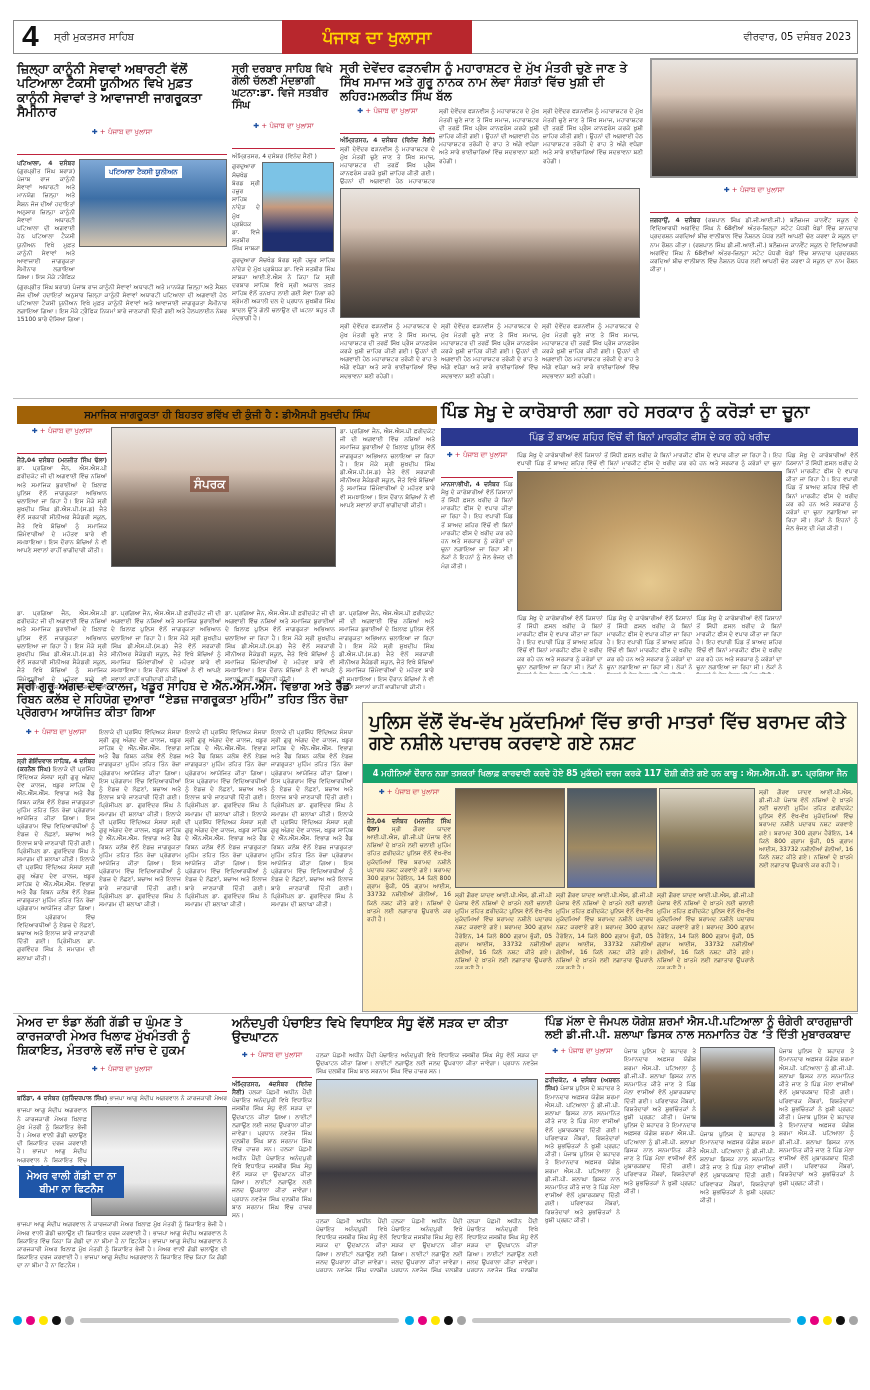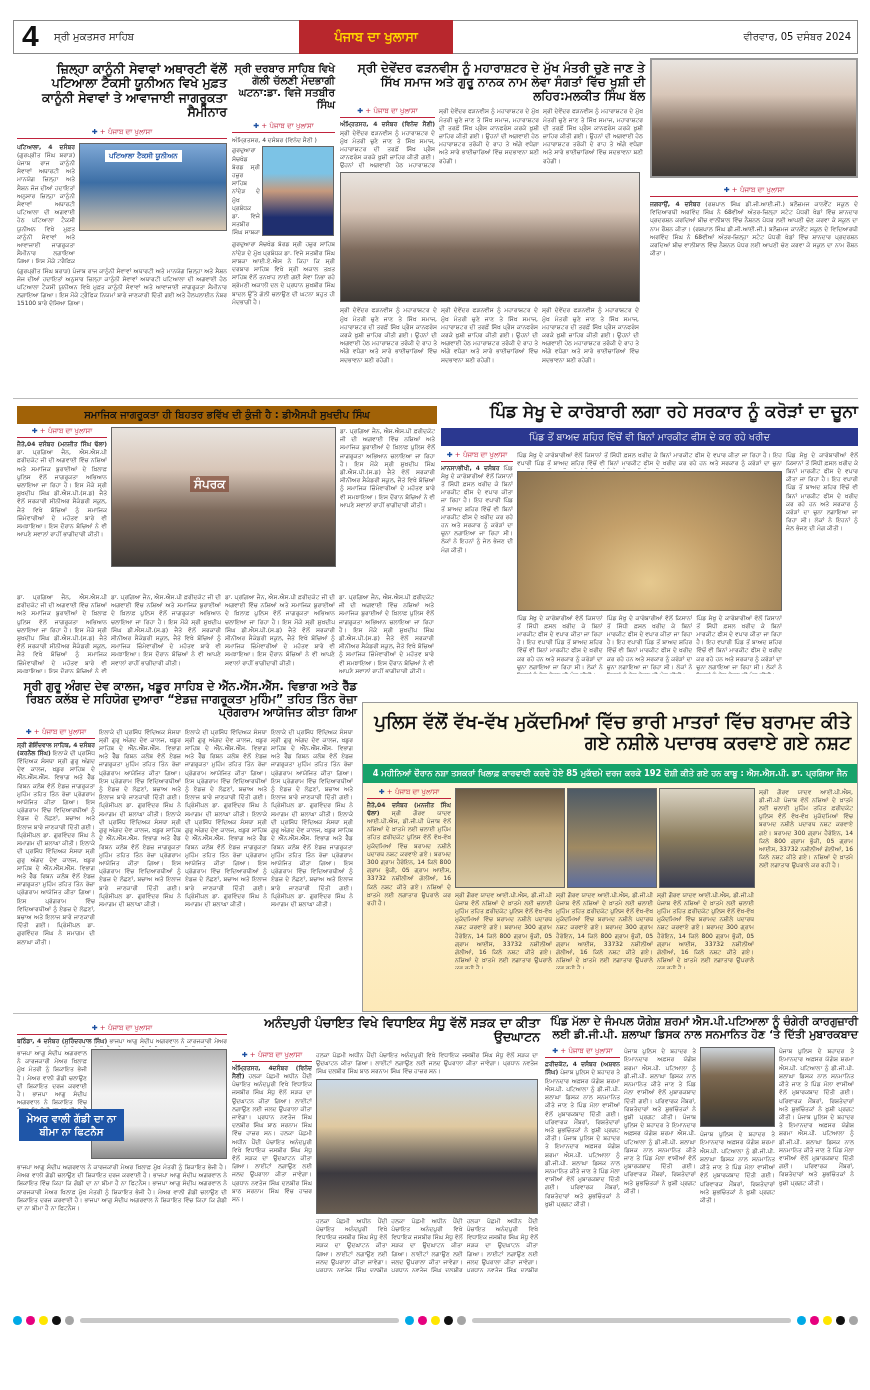--- a/index.html
+++ b/index.html
@@ -1,24 +1,24 @@
 <!DOCTYPE html>
 <html><head>
 <meta charset="utf-8">
 <style>
   * { box-sizing: border-box; margin: 0; padding: 0; }
   body { width: 870px; height: 1390px; background: #fff; font-family: "DejaVu Sans", sans-serif; color: #111; position: relative; overflow: hidden; }
   .abs { position: absolute; }
   .masthead { left: 13px; top: 20px; width: 845px; height: 34px; border: 1px solid #888; background: #fff; }
   .page-num { left: 8px; top: -2px; font-family: "Liberation Sans", sans-serif; font-size: 30px; font-weight: bold; }
   .city { left: 40px; top: 10px; font-size: 10px; }
-  .paper-title { left: 285px; top: -1px; width: 154px; height: 34px; background: #b8272d; color: #ffd400; font-size: 13px; font-weight: bold; text-align: center; line-height: 34px; }
+  .paper-title { left: 268px; top: -1px; width: 190px; height: 34px; background: #b8272d; color: #ffd400; font-size: 17px; font-weight: bold; text-align: center; line-height: 34px; }
   .date { right: 6px; top: 10px; font-size: 10px; }
-  .headline { font-family: "DejaVu Sans", sans-serif; font-weight: bold; color: #111; text-align: right; line-height: 1.15; }
-  .byline { font-size: 7px; color: #c0233d; text-align: center; border-bottom: 1.5px solid #c0233d; padding-bottom: 2px; }
+  .headline { font-family: "DejaVu Sans", sans-serif; font-weight: bold; color: #111; text-align: left; line-height: 1.15; }
+  .byline { font-size: 7px; color: #c0233d; text-align: center; border-bottom: 1.5px solid #c0233d; padding-bottom: 18px; }
   .byline .plus { color: #1b4fa0; }
   .body-text { font-size: 6px; line-height: 8.2px; color: #333; text-align: justify; overflow: hidden; }
   .photo { background: linear-gradient(135deg, #8a8276 0%, #c9b89b 40%, #6b6357 100%); border: 1px solid #666; }
   .photo.people { background: linear-gradient(180deg, #e9e4df 0%, #d8c6b8 30%, #7d6a5c 60%, #3f3a36 100%); padding-left: 46px; }
   .photo.blue { background: linear-gradient(180deg, #7fa8d6 0%, #3c6ea5 45%, #d8c7b0 100%); }
   .photo.grain { background: radial-gradient(ellipse at 50% 80%, #e6c98f 0%, #c4a06a 40%, #8a7250 100%); }
   .photo.car { background: linear-gradient(180deg, #b5b5b5 0%, #f2f2f2 40%, #e9e9e9 70%, #8c8c8c 100%); }
   .photo.police { background: linear-gradient(180deg, #6b5a45 0%, #b49a6e 40%, #d9c9a3 100%); }
   .orange-band { background: #a16207; color: #111; font-weight: bold; text-align: center; }
   .navy-band { background: #2b3890; color: #fff; text-align: center; font-weight: normal; }
@@ -30,21 +30,21 @@
   .dot { width: 9px; height: 9px; border-radius: 50%; }
   .bar { height: 5px; background: #c8c8c8; border-radius: 3px; }
 </style>
 </head>
 <body>
 
 <div class="abs masthead">
   <div class="abs page-num">4</div>
   <div class="abs city">ਸ੍ਰੀ ਮੁਕਤਸਰ ਸਾਹਿਬ</div>
   <div class="abs paper-title">ਪੰਜਾਬ ਦਾ ਖੁਲਾਸਾ</div>
-  <div class="abs date">ਵੀਰਵਾਰ, 05 ਦਸੰਬਰ 2024</div>
+  <div class="abs date">ਵੀਰਵਾਰ, 05 ਦਸੰਬਰ 2023</div>
 </div>
 
 <div class="abs" style="left:17px;top:62px;width:210px;height:348px;">
   <div class="headline" style="font-size:12.5px;">ਜ਼ਿਲ੍ਹਾ ਕਾਨੂੰਨੀ ਸੇਵਾਵਾਂ ਅਥਾਰਟੀ ਵੱਲੋਂ ਪਟਿਆਲਾ ਟੈਕਸੀ ਯੂਨੀਅਨ ਵਿਖੇ ਮੁਫ਼ਤ ਕਾਨੂੰਨੀ ਸੇਵਾਵਾਂ ਤੇ ਆਵਾਜਾਈ ਜਾਗਰੂਕਤਾ ਸੈਮੀਨਾਰ</div>
   <div class="byline" style="margin-top:8px;"><span class="plus">✚</span> <span>+ ਪੰਜਾਬ ਦਾ ਖੁਲਾਸਾ</span></div>
   <div style="display:flex;gap:4px;margin-top:4px;">
     <div class="body-text" style="width:58px;height:120px;">
       <b>ਪਟਿਆਲਾ, 4 ਦਸੰਬਰ</b>
       <span>(ਗੁਰਪ੍ਰੀਤ ਸਿੰਘ ਬਰਾੜ) ਪੰਜਾਬ ਰਾਜ ਕਾਨੂੰਨੀ ਸੇਵਾਵਾਂ ਅਥਾਰਟੀ ਅਤੇ ਮਾਨਯੋਗ ਜ਼ਿਲ੍ਹਾ ਅਤੇ ਸੈਸ਼ਨ ਜੱਜ ਦੀਆਂ ਹਦਾਇਤਾਂ ਅਨੁਸਾਰ ਜ਼ਿਲ੍ਹਾ ਕਾਨੂੰਨੀ ਸੇਵਾਵਾਂ ਅਥਾਰਟੀ ਪਟਿਆਲਾ ਦੀ ਅਗਵਾਈ ਹੇਠ ਪਟਿਆਲਾ ਟੈਕਸੀ ਯੂਨੀਅਨ ਵਿਖੇ ਮੁਫ਼ਤ ਕਾਨੂੰਨੀ ਸੇਵਾਵਾਂ ਅਤੇ ਆਵਾਜਾਈ ਜਾਗਰੂਕਤਾ ਸੈਮੀਨਾਰ ਲਗਾਇਆ ਗਿਆ। ਇਸ ਮੌਕੇ ਟ੍ਰੈਫਿਕ ਨਿਯਮਾਂ ਬਾਰੇ ਜਾਣਕਾਰੀ ਦਿੱਤੀ ਗਈ ਅਤੇ ਹੈਲਪਲਾਈਨ ਨੰਬਰ 15100 ਬਾਰੇ ਦੱਸਿਆ ਗਿਆ।</span>
     </div>
@@ -141,21 +141,21 @@
       <div class="body-text" style="height:240px;margin-top:2px;"><b>ਸ੍ਰੀ ਗੋਇੰਦਵਾਲ ਸਾਹਿਬ, 4 ਦਸੰਬਰ (ਕਰਨੈਲ ਸਿੰਘ)</b> <span>ਇਲਾਕੇ ਦੀ ਪ੍ਰਸਿੱਧ ਵਿੱਦਿਅਕ ਸੰਸਥਾ ਸ੍ਰੀ ਗੁਰੂ ਅੰਗਦ ਦੇਵ ਕਾਲਜ, ਖਡੂਰ ਸਾਹਿਬ ਦੇ ਐੱਨ.ਐੱਸ.ਐੱਸ. ਵਿਭਾਗ ਅਤੇ ਰੈੱਡ ਰਿਬਨ ਕਲੱਬ ਵੱਲੋਂ ਏਡਜ਼ ਜਾਗਰੂਕਤਾ ਮੁਹਿੰਮ ਤਹਿਤ ਤਿੰਨ ਰੋਜ਼ਾ ਪ੍ਰੋਗਰਾਮ ਆਯੋਜਿਤ ਕੀਤਾ ਗਿਆ। ਇਸ ਪ੍ਰੋਗਰਾਮ ਵਿੱਚ ਵਿਦਿਆਰਥੀਆਂ ਨੂੰ ਏਡਜ਼ ਦੇ ਲੱਛਣਾਂ, ਬਚਾਅ ਅਤੇ ਇਲਾਜ ਬਾਰੇ ਜਾਣਕਾਰੀ ਦਿੱਤੀ ਗਈ। ਪ੍ਰਿੰਸੀਪਲ ਡਾ. ਗੁਰਵਿੰਦਰ ਸਿੰਘ ਨੇ ਸਮਾਗਮ ਦੀ ਸ਼ਲਾਘਾ ਕੀਤੀ।</span> <span>ਇਲਾਕੇ ਦੀ ਪ੍ਰਸਿੱਧ ਵਿੱਦਿਅਕ ਸੰਸਥਾ ਸ੍ਰੀ ਗੁਰੂ ਅੰਗਦ ਦੇਵ ਕਾਲਜ, ਖਡੂਰ ਸਾਹਿਬ ਦੇ ਐੱਨ.ਐੱਸ.ਐੱਸ. ਵਿਭਾਗ ਅਤੇ ਰੈੱਡ ਰਿਬਨ ਕਲੱਬ ਵੱਲੋਂ ਏਡਜ਼ ਜਾਗਰੂਕਤਾ ਮੁਹਿੰਮ ਤਹਿਤ ਤਿੰਨ ਰੋਜ਼ਾ ਪ੍ਰੋਗਰਾਮ ਆਯੋਜਿਤ ਕੀਤਾ ਗਿਆ। ਇਸ ਪ੍ਰੋਗਰਾਮ ਵਿੱਚ ਵਿਦਿਆਰਥੀਆਂ ਨੂੰ ਏਡਜ਼ ਦੇ ਲੱਛਣਾਂ, ਬਚਾਅ ਅਤੇ ਇਲਾਜ ਬਾਰੇ ਜਾਣਕਾਰੀ ਦਿੱਤੀ ਗਈ। ਪ੍ਰਿੰਸੀਪਲ ਡਾ. ਗੁਰਵਿੰਦਰ ਸਿੰਘ ਨੇ ਸਮਾਗਮ ਦੀ ਸ਼ਲਾਘਾ ਕੀਤੀ।</span></div>
     </div>
     <div class="body-text" style="width:82px;height:262px;"><span>ਇਲਾਕੇ ਦੀ ਪ੍ਰਸਿੱਧ ਵਿੱਦਿਅਕ ਸੰਸਥਾ ਸ੍ਰੀ ਗੁਰੂ ਅੰਗਦ ਦੇਵ ਕਾਲਜ, ਖਡੂਰ ਸਾਹਿਬ ਦੇ ਐੱਨ.ਐੱਸ.ਐੱਸ. ਵਿਭਾਗ ਅਤੇ ਰੈੱਡ ਰਿਬਨ ਕਲੱਬ ਵੱਲੋਂ ਏਡਜ਼ ਜਾਗਰੂਕਤਾ ਮੁਹਿੰਮ ਤਹਿਤ ਤਿੰਨ ਰੋਜ਼ਾ ਪ੍ਰੋਗਰਾਮ ਆਯੋਜਿਤ ਕੀਤਾ ਗਿਆ। ਇਸ ਪ੍ਰੋਗਰਾਮ ਵਿੱਚ ਵਿਦਿਆਰਥੀਆਂ ਨੂੰ ਏਡਜ਼ ਦੇ ਲੱਛਣਾਂ, ਬਚਾਅ ਅਤੇ ਇਲਾਜ ਬਾਰੇ ਜਾਣਕਾਰੀ ਦਿੱਤੀ ਗਈ। ਪ੍ਰਿੰਸੀਪਲ ਡਾ. ਗੁਰਵਿੰਦਰ ਸਿੰਘ ਨੇ ਸਮਾਗਮ ਦੀ ਸ਼ਲਾਘਾ ਕੀਤੀ।</span> <span>ਇਲਾਕੇ ਦੀ ਪ੍ਰਸਿੱਧ ਵਿੱਦਿਅਕ ਸੰਸਥਾ ਸ੍ਰੀ ਗੁਰੂ ਅੰਗਦ ਦੇਵ ਕਾਲਜ, ਖਡੂਰ ਸਾਹਿਬ ਦੇ ਐੱਨ.ਐੱਸ.ਐੱਸ. ਵਿਭਾਗ ਅਤੇ ਰੈੱਡ ਰਿਬਨ ਕਲੱਬ ਵੱਲੋਂ ਏਡਜ਼ ਜਾਗਰੂਕਤਾ ਮੁਹਿੰਮ ਤਹਿਤ ਤਿੰਨ ਰੋਜ਼ਾ ਪ੍ਰੋਗਰਾਮ ਆਯੋਜਿਤ ਕੀਤਾ ਗਿਆ। ਇਸ ਪ੍ਰੋਗਰਾਮ ਵਿੱਚ ਵਿਦਿਆਰਥੀਆਂ ਨੂੰ ਏਡਜ਼ ਦੇ ਲੱਛਣਾਂ, ਬਚਾਅ ਅਤੇ ਇਲਾਜ ਬਾਰੇ ਜਾਣਕਾਰੀ ਦਿੱਤੀ ਗਈ। ਪ੍ਰਿੰਸੀਪਲ ਡਾ. ਗੁਰਵਿੰਦਰ ਸਿੰਘ ਨੇ ਸਮਾਗਮ ਦੀ ਸ਼ਲਾਘਾ ਕੀਤੀ।</span></div>
     <div class="body-text" style="width:82px;height:262px;"><span>ਇਲਾਕੇ ਦੀ ਪ੍ਰਸਿੱਧ ਵਿੱਦਿਅਕ ਸੰਸਥਾ ਸ੍ਰੀ ਗੁਰੂ ਅੰਗਦ ਦੇਵ ਕਾਲਜ, ਖਡੂਰ ਸਾਹਿਬ ਦੇ ਐੱਨ.ਐੱਸ.ਐੱਸ. ਵਿਭਾਗ ਅਤੇ ਰੈੱਡ ਰਿਬਨ ਕਲੱਬ ਵੱਲੋਂ ਏਡਜ਼ ਜਾਗਰੂਕਤਾ ਮੁਹਿੰਮ ਤਹਿਤ ਤਿੰਨ ਰੋਜ਼ਾ ਪ੍ਰੋਗਰਾਮ ਆਯੋਜਿਤ ਕੀਤਾ ਗਿਆ। ਇਸ ਪ੍ਰੋਗਰਾਮ ਵਿੱਚ ਵਿਦਿਆਰਥੀਆਂ ਨੂੰ ਏਡਜ਼ ਦੇ ਲੱਛਣਾਂ, ਬਚਾਅ ਅਤੇ ਇਲਾਜ ਬਾਰੇ ਜਾਣਕਾਰੀ ਦਿੱਤੀ ਗਈ। ਪ੍ਰਿੰਸੀਪਲ ਡਾ. ਗੁਰਵਿੰਦਰ ਸਿੰਘ ਨੇ ਸਮਾਗਮ ਦੀ ਸ਼ਲਾਘਾ ਕੀਤੀ।</span> <span>ਇਲਾਕੇ ਦੀ ਪ੍ਰਸਿੱਧ ਵਿੱਦਿਅਕ ਸੰਸਥਾ ਸ੍ਰੀ ਗੁਰੂ ਅੰਗਦ ਦੇਵ ਕਾਲਜ, ਖਡੂਰ ਸਾਹਿਬ ਦੇ ਐੱਨ.ਐੱਸ.ਐੱਸ. ਵਿਭਾਗ ਅਤੇ ਰੈੱਡ ਰਿਬਨ ਕਲੱਬ ਵੱਲੋਂ ਏਡਜ਼ ਜਾਗਰੂਕਤਾ ਮੁਹਿੰਮ ਤਹਿਤ ਤਿੰਨ ਰੋਜ਼ਾ ਪ੍ਰੋਗਰਾਮ ਆਯੋਜਿਤ ਕੀਤਾ ਗਿਆ। ਇਸ ਪ੍ਰੋਗਰਾਮ ਵਿੱਚ ਵਿਦਿਆਰਥੀਆਂ ਨੂੰ ਏਡਜ਼ ਦੇ ਲੱਛਣਾਂ, ਬਚਾਅ ਅਤੇ ਇਲਾਜ ਬਾਰੇ ਜਾਣਕਾਰੀ ਦਿੱਤੀ ਗਈ। ਪ੍ਰਿੰਸੀਪਲ ਡਾ. ਗੁਰਵਿੰਦਰ ਸਿੰਘ ਨੇ ਸਮਾਗਮ ਦੀ ਸ਼ਲਾਘਾ ਕੀਤੀ।</span></div>
     <div class="body-text" style="width:82px;height:262px;"><span>ਇਲਾਕੇ ਦੀ ਪ੍ਰਸਿੱਧ ਵਿੱਦਿਅਕ ਸੰਸਥਾ ਸ੍ਰੀ ਗੁਰੂ ਅੰਗਦ ਦੇਵ ਕਾਲਜ, ਖਡੂਰ ਸਾਹਿਬ ਦੇ ਐੱਨ.ਐੱਸ.ਐੱਸ. ਵਿਭਾਗ ਅਤੇ ਰੈੱਡ ਰਿਬਨ ਕਲੱਬ ਵੱਲੋਂ ਏਡਜ਼ ਜਾਗਰੂਕਤਾ ਮੁਹਿੰਮ ਤਹਿਤ ਤਿੰਨ ਰੋਜ਼ਾ ਪ੍ਰੋਗਰਾਮ ਆਯੋਜਿਤ ਕੀਤਾ ਗਿਆ। ਇਸ ਪ੍ਰੋਗਰਾਮ ਵਿੱਚ ਵਿਦਿਆਰਥੀਆਂ ਨੂੰ ਏਡਜ਼ ਦੇ ਲੱਛਣਾਂ, ਬਚਾਅ ਅਤੇ ਇਲਾਜ ਬਾਰੇ ਜਾਣਕਾਰੀ ਦਿੱਤੀ ਗਈ। ਪ੍ਰਿੰਸੀਪਲ ਡਾ. ਗੁਰਵਿੰਦਰ ਸਿੰਘ ਨੇ ਸਮਾਗਮ ਦੀ ਸ਼ਲਾਘਾ ਕੀਤੀ।</span> <span>ਇਲਾਕੇ ਦੀ ਪ੍ਰਸਿੱਧ ਵਿੱਦਿਅਕ ਸੰਸਥਾ ਸ੍ਰੀ ਗੁਰੂ ਅੰਗਦ ਦੇਵ ਕਾਲਜ, ਖਡੂਰ ਸਾਹਿਬ ਦੇ ਐੱਨ.ਐੱਸ.ਐੱਸ. ਵਿਭਾਗ ਅਤੇ ਰੈੱਡ ਰਿਬਨ ਕਲੱਬ ਵੱਲੋਂ ਏਡਜ਼ ਜਾਗਰੂਕਤਾ ਮੁਹਿੰਮ ਤਹਿਤ ਤਿੰਨ ਰੋਜ਼ਾ ਪ੍ਰੋਗਰਾਮ ਆਯੋਜਿਤ ਕੀਤਾ ਗਿਆ। ਇਸ ਪ੍ਰੋਗਰਾਮ ਵਿੱਚ ਵਿਦਿਆਰਥੀਆਂ ਨੂੰ ਏਡਜ਼ ਦੇ ਲੱਛਣਾਂ, ਬਚਾਅ ਅਤੇ ਇਲਾਜ ਬਾਰੇ ਜਾਣਕਾਰੀ ਦਿੱਤੀ ਗਈ। ਪ੍ਰਿੰਸੀਪਲ ਡਾ. ਗੁਰਵਿੰਦਰ ਸਿੰਘ ਨੇ ਸਮਾਗਮ ਦੀ ਸ਼ਲਾਘਾ ਕੀਤੀ।</span></div>
   </div>
 </div>
 
 <div class="abs yellow-box" style="left:362px;top:702px;width:496px;height:310px;">
   <div class="headline" style="font-size:18.5px;padding:8px 6px 0;">ਪੁਲਿਸ ਵੱਲੋਂ ਵੱਖ-ਵੱਖ ਮੁਕੱਦਮਿਆਂ ਵਿੱਚ ਭਾਰੀ ਮਾਤਰਾਂ ਵਿੱਚ ਬਰਾਮਦ ਕੀਤੇ ਗਏ ਨਸ਼ੀਲੇ ਪਦਾਰਥ ਕਰਵਾਏ ਗਏ ਨਸ਼ਟ</div>
-  <div class="green-band" style="font-size:8.3px;padding:4px 2px;margin-top:10px;white-space:nowrap;overflow:hidden;">4 ਮਹੀਨਿਆਂ ਦੌਰਾਨ ਨਸ਼ਾ ਤਸਕਰਾਂ ਖਿਲਾਫ਼ ਕਾਰਵਾਈ ਕਰਦੇ ਹੋਏ 85 ਮੁਕੱਦਮੇ ਦਰਜ ਕਰਕੇ 192 ਦੋਸ਼ੀ ਕੀਤੇ ਗਏ ਹਨ ਕਾਬੂ : ਐਸ.ਐਸ.ਪੀ. ਡਾ. ਪ੍ਰਗਿਆ ਜੈਨ</div>
+  <div class="green-band" style="font-size:8.3px;padding:4px 2px;margin-top:10px;white-space:nowrap;overflow:hidden;">4 ਮਹੀਨਿਆਂ ਦੌਰਾਨ ਨਸ਼ਾ ਤਸਕਰਾਂ ਖਿਲਾਫ਼ ਕਾਰਵਾਈ ਕਰਦੇ ਹੋਏ 85 ਮੁਕੱਦਮੇ ਦਰਜ ਕਰਕੇ 117 ਦੋਸ਼ੀ ਕੀਤੇ ਗਏ ਹਨ ਕਾਬੂ : ਐਸ.ਐਸ.ਪੀ. ਡਾ. ਪ੍ਰਗਿਆ ਜੈਨ</div>
   <div style="display:flex;gap:4px;margin-top:5px;padding:0 4px;">
     <div style="width:85px;">
       <div class="byline"><span class="plus">✚</span> <span>+ ਪੰਜਾਬ ਦਾ ਖੁਲਾਸਾ</span></div>
       <div class="body-text" style="height:175px;margin-top:2px;"><b>ਜੈਤੋ,04 ਦਸੰਬਰ (ਮਨਜੀਤ ਸਿੰਘ ਢੱਲਾ)</b> <span>ਸ੍ਰੀ ਗੌਰਵ ਯਾਦਵ ਆਈ.ਪੀ.ਐਸ, ਡੀ.ਜੀ.ਪੀ ਪੰਜਾਬ ਵੱਲੋਂ ਨਸ਼ਿਆਂ ਦੇ ਖ਼ਾਤਮੇ ਲਈ ਚਲਾਈ ਮੁਹਿੰਮ ਤਹਿਤ ਫ਼ਰੀਦਕੋਟ ਪੁਲਿਸ ਵੱਲੋਂ ਵੱਖ-ਵੱਖ ਮੁਕੱਦਮਿਆਂ ਵਿੱਚ ਬਰਾਮਦ ਨਸ਼ੀਲੇ ਪਦਾਰਥ ਨਸ਼ਟ ਕਰਵਾਏ ਗਏ। ਬਰਾਮਦ 300 ਗ੍ਰਾਮ ਹੈਰੋਇਨ, 14 ਕਿਲੋ 800 ਗ੍ਰਾਮ ਭੁੱਕੀ, 05 ਗ੍ਰਾਮ ਆਈਸ, 33732 ਨਸ਼ੀਲੀਆਂ ਗੋਲੀਆਂ, 16 ਕਿਲੋ ਨਸ਼ਟ ਕੀਤੇ ਗਏ। ਨਸ਼ਿਆਂ ਦੇ ਖ਼ਾਤਮੇ ਲਈ ਲਗਾਤਾਰ ਉਪਰਾਲੇ ਕਰ ਰਹੀ ਹੈ।</span></div>
     </div>
     <div style="width:300px;">
       <div style="display:flex;gap:2px;">
         <div class="photo police" style="width:110px;height:100px;"></div>
         <div class="photo police" style="width:90px;height:100px;background:linear-gradient(180deg,#4d5a66 0%,#a08a62 60%,#5c6ea0 100%);"></div>
         <div class="photo police" style="width:96px;height:100px;background:linear-gradient(180deg,#dcd5c5 0%,#8b7c5c 50%,#3a3e52 100%);"></div>
@@ -166,20 +166,21 @@
         <div class="body-text" style="width:97px;height:78px;">ਸ੍ਰੀ ਗੌਰਵ ਯਾਦਵ ਆਈ.ਪੀ.ਐਸ, ਡੀ.ਜੀ.ਪੀ ਪੰਜਾਬ ਵੱਲੋਂ ਨਸ਼ਿਆਂ ਦੇ ਖ਼ਾਤਮੇ ਲਈ ਚਲਾਈ ਮੁਹਿੰਮ ਤਹਿਤ ਫ਼ਰੀਦਕੋਟ ਪੁਲਿਸ ਵੱਲੋਂ ਵੱਖ-ਵੱਖ ਮੁਕੱਦਮਿਆਂ ਵਿੱਚ ਬਰਾਮਦ ਨਸ਼ੀਲੇ ਪਦਾਰਥ ਨਸ਼ਟ ਕਰਵਾਏ ਗਏ। ਬਰਾਮਦ 300 ਗ੍ਰਾਮ ਹੈਰੋਇਨ, 14 ਕਿਲੋ 800 ਗ੍ਰਾਮ ਭੁੱਕੀ, 05 ਗ੍ਰਾਮ ਆਈਸ, 33732 ਨਸ਼ੀਲੀਆਂ ਗੋਲੀਆਂ, 16 ਕਿਲੋ ਨਸ਼ਟ ਕੀਤੇ ਗਏ। ਨਸ਼ਿਆਂ ਦੇ ਖ਼ਾਤਮੇ ਲਈ ਲਗਾਤਾਰ ਉਪਰਾਲੇ ਕਰ ਰਹੀ ਹੈ।</div>
       </div>
     </div>
     <div class="body-text" style="width:95px;height:185px;">ਸ੍ਰੀ ਗੌਰਵ ਯਾਦਵ ਆਈ.ਪੀ.ਐਸ, ਡੀ.ਜੀ.ਪੀ ਪੰਜਾਬ ਵੱਲੋਂ ਨਸ਼ਿਆਂ ਦੇ ਖ਼ਾਤਮੇ ਲਈ ਚਲਾਈ ਮੁਹਿੰਮ ਤਹਿਤ ਫ਼ਰੀਦਕੋਟ ਪੁਲਿਸ ਵੱਲੋਂ ਵੱਖ-ਵੱਖ ਮੁਕੱਦਮਿਆਂ ਵਿੱਚ ਬਰਾਮਦ ਨਸ਼ੀਲੇ ਪਦਾਰਥ ਨਸ਼ਟ ਕਰਵਾਏ ਗਏ। ਬਰਾਮਦ 300 ਗ੍ਰਾਮ ਹੈਰੋਇਨ, 14 ਕਿਲੋ 800 ਗ੍ਰਾਮ ਭੁੱਕੀ, 05 ਗ੍ਰਾਮ ਆਈਸ, 33732 ਨਸ਼ੀਲੀਆਂ ਗੋਲੀਆਂ, 16 ਕਿਲੋ ਨਸ਼ਟ ਕੀਤੇ ਗਏ। ਨਸ਼ਿਆਂ ਦੇ ਖ਼ਾਤਮੇ ਲਈ ਲਗਾਤਾਰ ਉਪਰਾਲੇ ਕਰ ਰਹੀ ਹੈ।</div>
   </div>
 </div>
 
 <div class="abs rule" style="left:13px;top:1013px;width:845px;height:1px;"></div>
 
 <div class="abs" style="left:17px;top:1016px;width:210px;height:285px;">
+  <div class="headline" style="font-size:12px;">ਮੇਅਰ ਦਾ ਝੰਡਾ ਲੱਗੀ ਗੱਡੀ ਚ ਘੁੰਮਣ ਤੇ ਕਾਰਜਕਾਰੀ ਮੇਅਰ ਖਿਲਾਫ ਮੁੱਖਮੰਤਰੀ ਨੂੰ ਸ਼ਿਕਾਇਤ, ਮੰਤਰਾਲੇ ਵਲੋਂ ਜਾਂਚ ਦੇ ਹੁਕਮ</div>
   <div class="byline" style="margin-top:8px;"><span class="plus">✚</span> <span>+ ਪੰਜਾਬ ਦਾ ਖੁਲਾਸਾ</span></div>
   <div class="body-text" style="height:10px;margin-top:2px;"><b>ਬਠਿੰਡਾ, 4 ਦਸੰਬਰ (ਸੁਰਿੰਦਰਪਾਲ ਸਿੰਘ)</b> <span>ਭਾਜਪਾ ਆਗੂ ਸੰਦੀਪ ਅਗਰਵਾਲ ਨੇ ਕਾਰਜਕਾਰੀ ਮੇਅਰ ਖਿਲਾਫ਼ ਮੁੱਖ ਮੰਤਰੀ ਨੂੰ ਸ਼ਿਕਾਇਤ ਭੇਜੀ ਹੈ। ਮੇਅਰ ਵਾਲੀ ਗੱਡੀ ਚਲਾਉਣ ਦੀ ਸ਼ਿਕਾਇਤ ਦਰਜ ਕਰਵਾਈ ਹੈ। ਭਾਜਪਾ ਆਗੂ ਸੰਦੀਪ ਅਗਰਵਾਲ ਨੇ ਸ਼ਿਕਾਇਤ ਵਿੱਚ ਕਿਹਾ ਕਿ ਗੱਡੀ ਦਾ ਨਾ ਬੀਮਾ ਹੈ ਨਾ ਫਿਟਨੈਸ।</span></div>
   <div style="position:relative;height:110px;margin-top:2px;">
     <div class="body-text" style="position:absolute;left:0;top:0;width:70px;height:60px;">ਭਾਜਪਾ ਆਗੂ ਸੰਦੀਪ ਅਗਰਵਾਲ ਨੇ ਕਾਰਜਕਾਰੀ ਮੇਅਰ ਖਿਲਾਫ਼ ਮੁੱਖ ਮੰਤਰੀ ਨੂੰ ਸ਼ਿਕਾਇਤ ਭੇਜੀ ਹੈ। ਮੇਅਰ ਵਾਲੀ ਗੱਡੀ ਚਲਾਉਣ ਦੀ ਸ਼ਿਕਾਇਤ ਦਰਜ ਕਰਵਾਈ ਹੈ। ਭਾਜਪਾ ਆਗੂ ਸੰਦੀਪ ਅਗਰਵਾਲ ਨੇ ਸ਼ਿਕਾਇਤ ਵਿੱਚ ਕਿਹਾ ਕਿ ਗੱਡੀ ਦਾ ਨਾ ਬੀਮਾ ਹੈ ਨਾ ਫਿਟਨੈਸ।</div>
     <div class="photo car" style="position:absolute;left:74px;top:0;width:136px;height:110px;"></div>
     <div class="blue-overlay" style="position:absolute;left:2px;top:60px;width:105px;font-size:10px;padding:3px 2px;line-height:13px;">ਮੇਅਰ ਵਾਲੀ ਗੱਡੀ ਦਾ ਨਾ ਬੀਮਾ ਨਾ ਫਿਟਨੈਸ</div>
   </div>
   <div class="body-text" style="height:95px;margin-top:4px;"><span>ਭਾਜਪਾ ਆਗੂ ਸੰਦੀਪ ਅਗਰਵਾਲ ਨੇ ਕਾਰਜਕਾਰੀ ਮੇਅਰ ਖਿਲਾਫ਼ ਮੁੱਖ ਮੰਤਰੀ ਨੂੰ ਸ਼ਿਕਾਇਤ ਭੇਜੀ ਹੈ। ਮੇਅਰ ਵਾਲੀ ਗੱਡੀ ਚਲਾਉਣ ਦੀ ਸ਼ਿਕਾਇਤ ਦਰਜ ਕਰਵਾਈ ਹੈ। ਭਾਜਪਾ ਆਗੂ ਸੰਦੀਪ ਅਗਰਵਾਲ ਨੇ ਸ਼ਿਕਾਇਤ ਵਿੱਚ ਕਿਹਾ ਕਿ ਗੱਡੀ ਦਾ ਨਾ ਬੀਮਾ ਹੈ ਨਾ ਫਿਟਨੈਸ।</span> <span>ਭਾਜਪਾ ਆਗੂ ਸੰਦੀਪ ਅਗਰਵਾਲ ਨੇ ਕਾਰਜਕਾਰੀ ਮੇਅਰ ਖਿਲਾਫ਼ ਮੁੱਖ ਮੰਤਰੀ ਨੂੰ ਸ਼ਿਕਾਇਤ ਭੇਜੀ ਹੈ। ਮੇਅਰ ਵਾਲੀ ਗੱਡੀ ਚਲਾਉਣ ਦੀ ਸ਼ਿਕਾਇਤ ਦਰਜ ਕਰਵਾਈ ਹੈ। ਭਾਜਪਾ ਆਗੂ ਸੰਦੀਪ ਅਗਰਵਾਲ ਨੇ ਸ਼ਿਕਾਇਤ ਵਿੱਚ ਕਿਹਾ ਕਿ ਗੱਡੀ ਦਾ ਨਾ ਬੀਮਾ ਹੈ ਨਾ ਫਿਟਨੈਸ।</span></div>
 </div>
 

